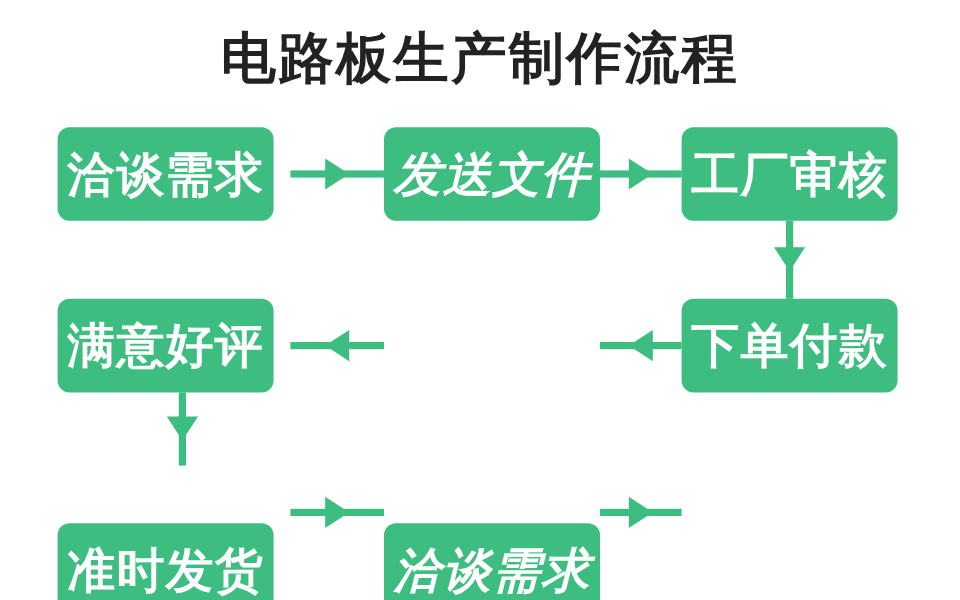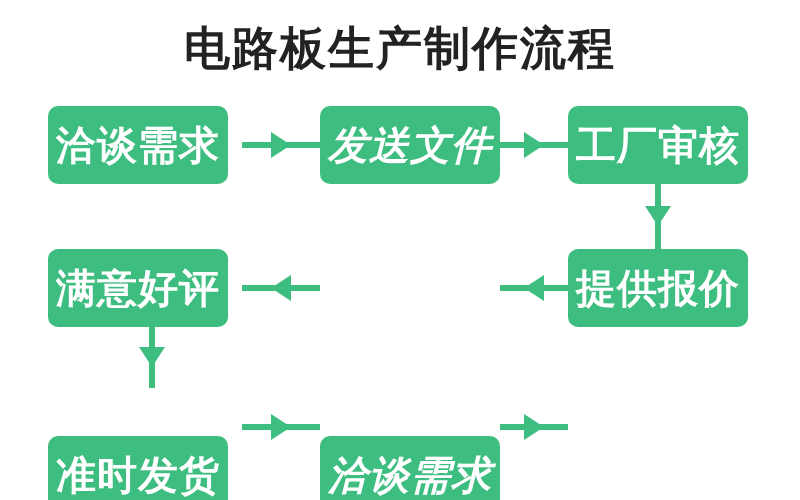--- a/index.html
+++ b/index.html
@@ -73,21 +73,21 @@
 
 <div class="canvas">
 
   <div class="title">电路板生产制作流程</div>
 
   <div class="box r0 c0">洽谈需求</div>
   <div class="box r0 c1">发送文件</div>
   <div class="box r0 c2">工厂审核</div>
 
   <div class="box r1 c0">满意好评</div>
-  <div class="box r1 c2">提供报价</div>
+  <div class="box r1 c2">下单付款</div>
 
   <div class="box r2 c0">准时发货</div>
   <div class="box r2 c1">洽谈需求</div>
 
   <div>
     <div class="hline a1-line"></div>
     <div class="tri tri-right a1-head"></div>
   </div>
 
   <div>

